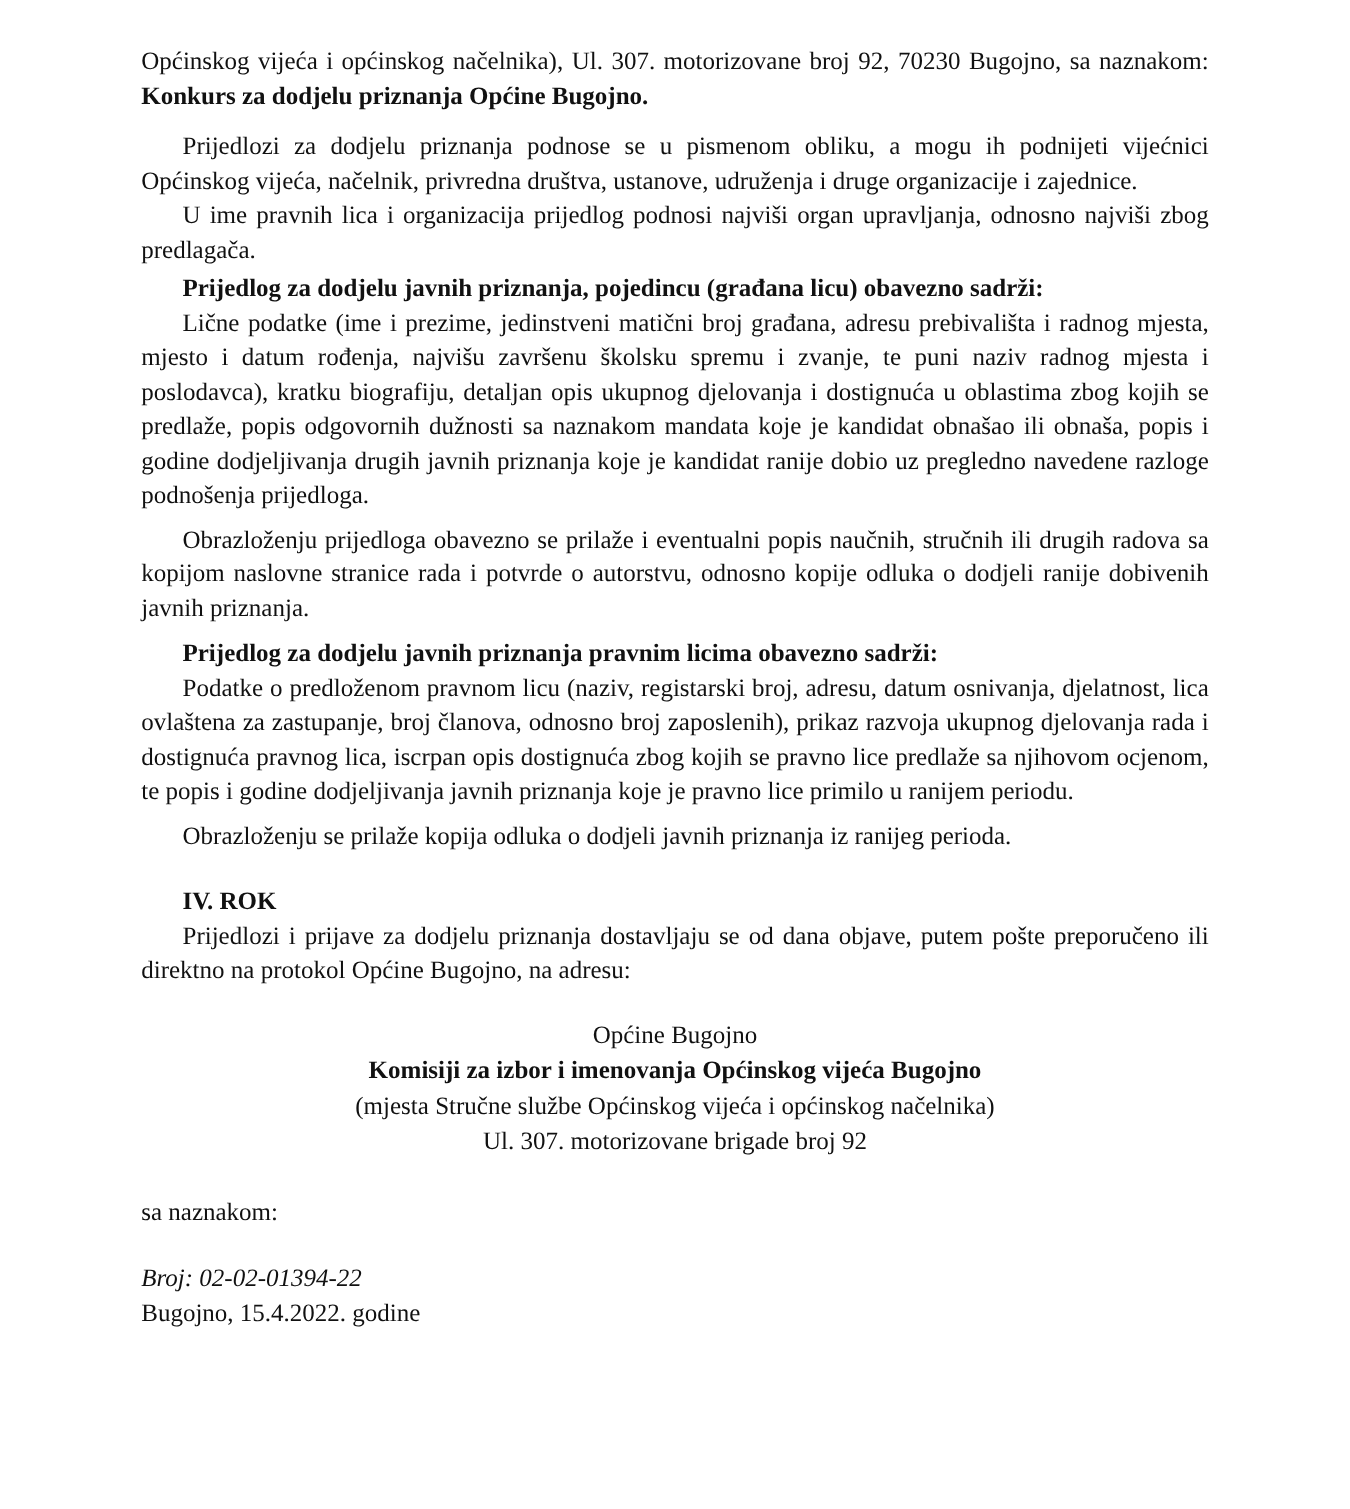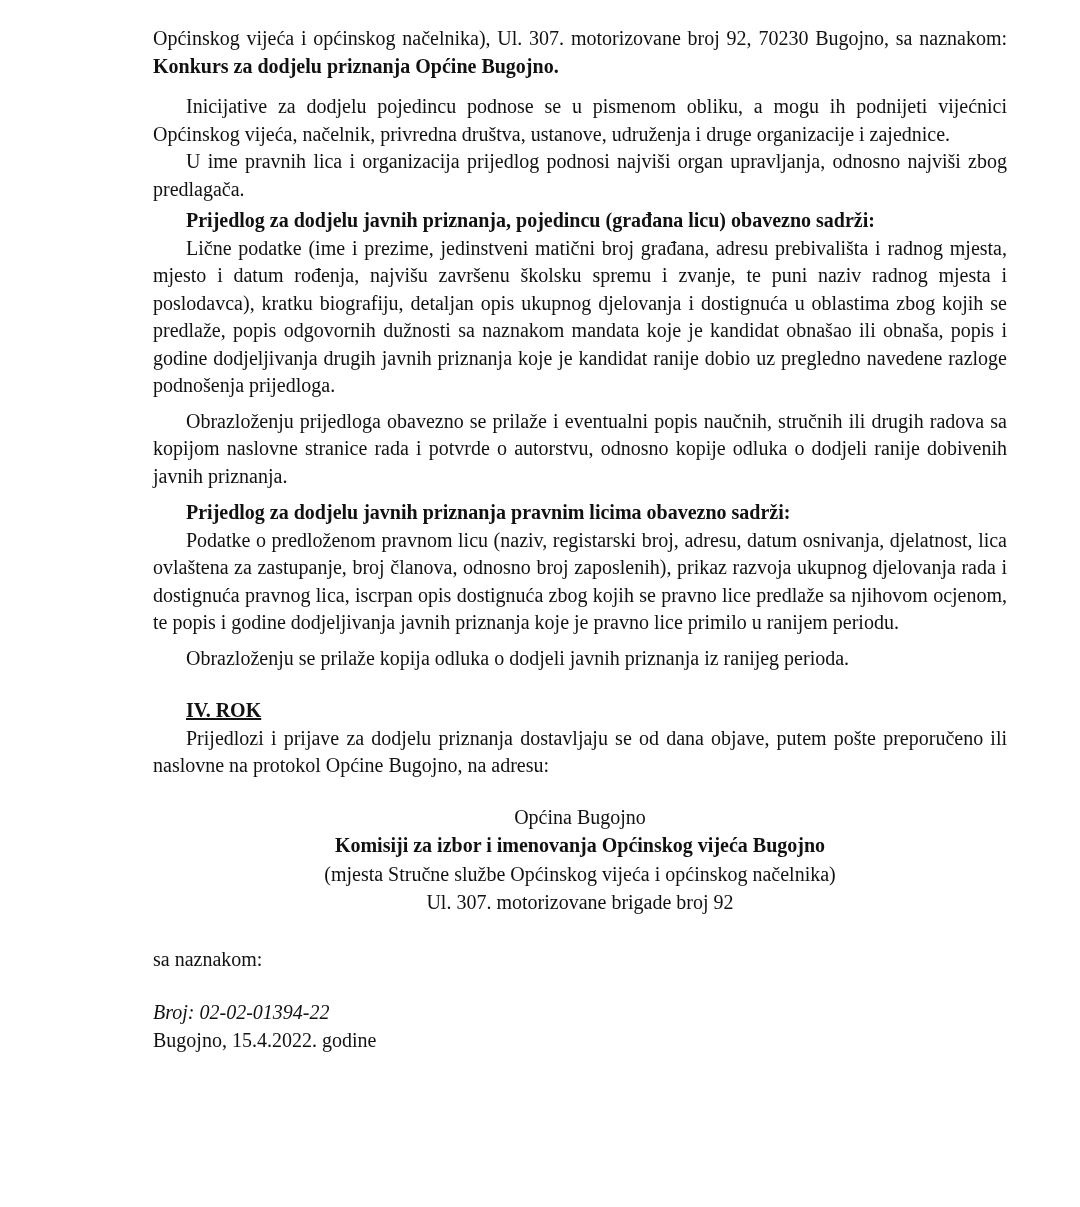--- a/index.html
+++ b/index.html
@@ -10,74 +10,73 @@
     height: 1207px;
     margin: 0 auto;
     background: #ffffff;
     overflow: hidden;
     font-family: "Liberation Serif", "DejaVu Serif", serif;
     color: #111111;
   }
   .content {
     position: absolute;
     left: 113px;
-    top: 25px;
+    top: 36px;
     width: 854px;
     font-size: 20px;
     line-height: 27.5px;
-    margin-left: 40px;
   }
   .body-text {
     text-align: justify;
     text-indent: 33px;
   }
   .no-indent { text-indent: 0; }
   .bold { font-weight: bold; }
   .center { text-align: left; }
   .address-block { line-height: 28.5px; text-align: center; }
 
   .mt-4  { margin-top: 4px; }
   .mt-8  { margin-top: 8px; }
   .mt-9  { margin-top: 9px; }
   .mt-13 { margin-top: 13px; }
   .mt-23 { margin-top: 23px; }
-  .mt-25 { margin-top: 25px; text-decoration: underline; }
+  .mt-25 { margin-top: 25px; }
   .mt-26 { margin-top: 26px; font-style: italic; }
   .mt-29 { margin-top: 29px; }
 </style>
 </head>
 <body>
 
 <div class="page">
   <div class="content">
 
     <p class="body-text no-indent"><span>Općinskog vijeća i općinskog načelnika), Ul. 307. motorizovane broj 92, 70230 Bugojno, sa naznakom: </span><span class="bold">Konkurs za dodjelu priznanja Općine Bugojno.</span></p>
 
-    <p class="body-text mt-13">Inicijative za dodjelu pojedincu podnose se u pismenom obliku, a mogu ih podnijeti vijećnici Općinskog vijeća, načelnik, privredna društva, ustanove, udruženja i druge organizacije i zajednice.</p>
+    <p class="body-text mt-13">Prijedlozi za dodjelu priznanja podnose se u pismenom obliku, a mogu ih podnijeti vijećnici Općinskog vijeća, načelnik, privredna društva, ustanove, udruženja i druge organizacije i zajednice.</p>
 
     <p class="body-text">U ime pravnih lica i organizacija prijedlog podnosi najviši organ upravljanja, odnosno najviši zbog predlagača.</p>
 
     <p class="body-text bold mt-4">Prijedlog za dodjelu javnih priznanja, pojedincu (građana licu) obavezno sadrži:</p>
 
     <p class="body-text">Lične podatke (ime i prezime, jedinstveni matični broj građana, adresu prebivališta i radnog mjesta, mjesto i datum rođenja, najvišu završenu školsku spremu i zvanje, te puni naziv radnog mjesta i poslodavca), kratku biografiju, detaljan opis ukupnog djelovanja i dostignuća u oblastima zbog kojih se predlaže, popis odgovornih dužnosti sa naznakom mandata koje je kandidat obnašao ili obnaša, popis i godine dodjeljivanja drugih javnih priznanja koje je kandidat ranije dobio uz pregledno navedene razloge podnošenja prijedloga.</p>
 
     <p class="body-text mt-8">Obrazloženju prijedloga obavezno se prilaže i eventualni popis naučnih, stručnih ili drugih radova sa kopijom naslovne stranice rada i potvrde o autorstvu, odnosno kopije odluka o dodjeli ranije dobivenih javnih priznanja.</p>
 
     <p class="body-text bold mt-9">Prijedlog za dodjelu javnih priznanja pravnim licima obavezno sadrži:</p>
 
     <p class="body-text">Podatke o predloženom pravnom licu (naziv, registarski broj, adresu, datum osnivanja, djelatnost, lica ovlaštena za zastupanje, broj članova, odnosno broj zaposlenih), prikaz razvoja ukupnog djelovanja rada i dostignuća pravnog lica, iscrpan opis dostignuća zbog kojih se pravno lice predlaže sa njihovom ocjenom, te popis i godine dodjeljivanja javnih priznanja koje je pravno lice primilo u ranijem periodu.</p>
 
     <p class="body-text mt-8">Obrazloženju se prilaže kopija odluka o dodjeli javnih priznanja iz ranijeg perioda.</p>
 
     <p class="body-text bold mt-25">IV. ROK</p>
 
-    <p class="body-text">Prijedlozi i prijave za dodjelu priznanja dostavljaju se od dana objave, putem pošte preporučeno ili naslovne na protokol Općine Bugojno, na adresu:</p>
+    <p class="body-text">Prijedlozi i prijave za dodjelu priznanja dostavljaju se od dana objave, putem pošte preporučeno ili direktno na protokol Općine Bugojno, na adresu:</p>
 
     <div class="address-block mt-23">
-      <div>Općina Bugojno</div>
+      <div>Općine Bugojno</div>
       <div class="bold">Komisiji za izbor i imenovanja Općinskog vijeća Bugojno</div>
       <div>(mjesta Stručne službe Općinskog vijeća i općinskog načelnika)</div>
       <div>Ul. 307. motorizovane brigade broj 92</div>
     </div>
 
     <p class="center mt-29">sa naznakom:</p>
 
 
 
     <p class="no-indent mt-26">Broj: 02-02-01394-22</p>

